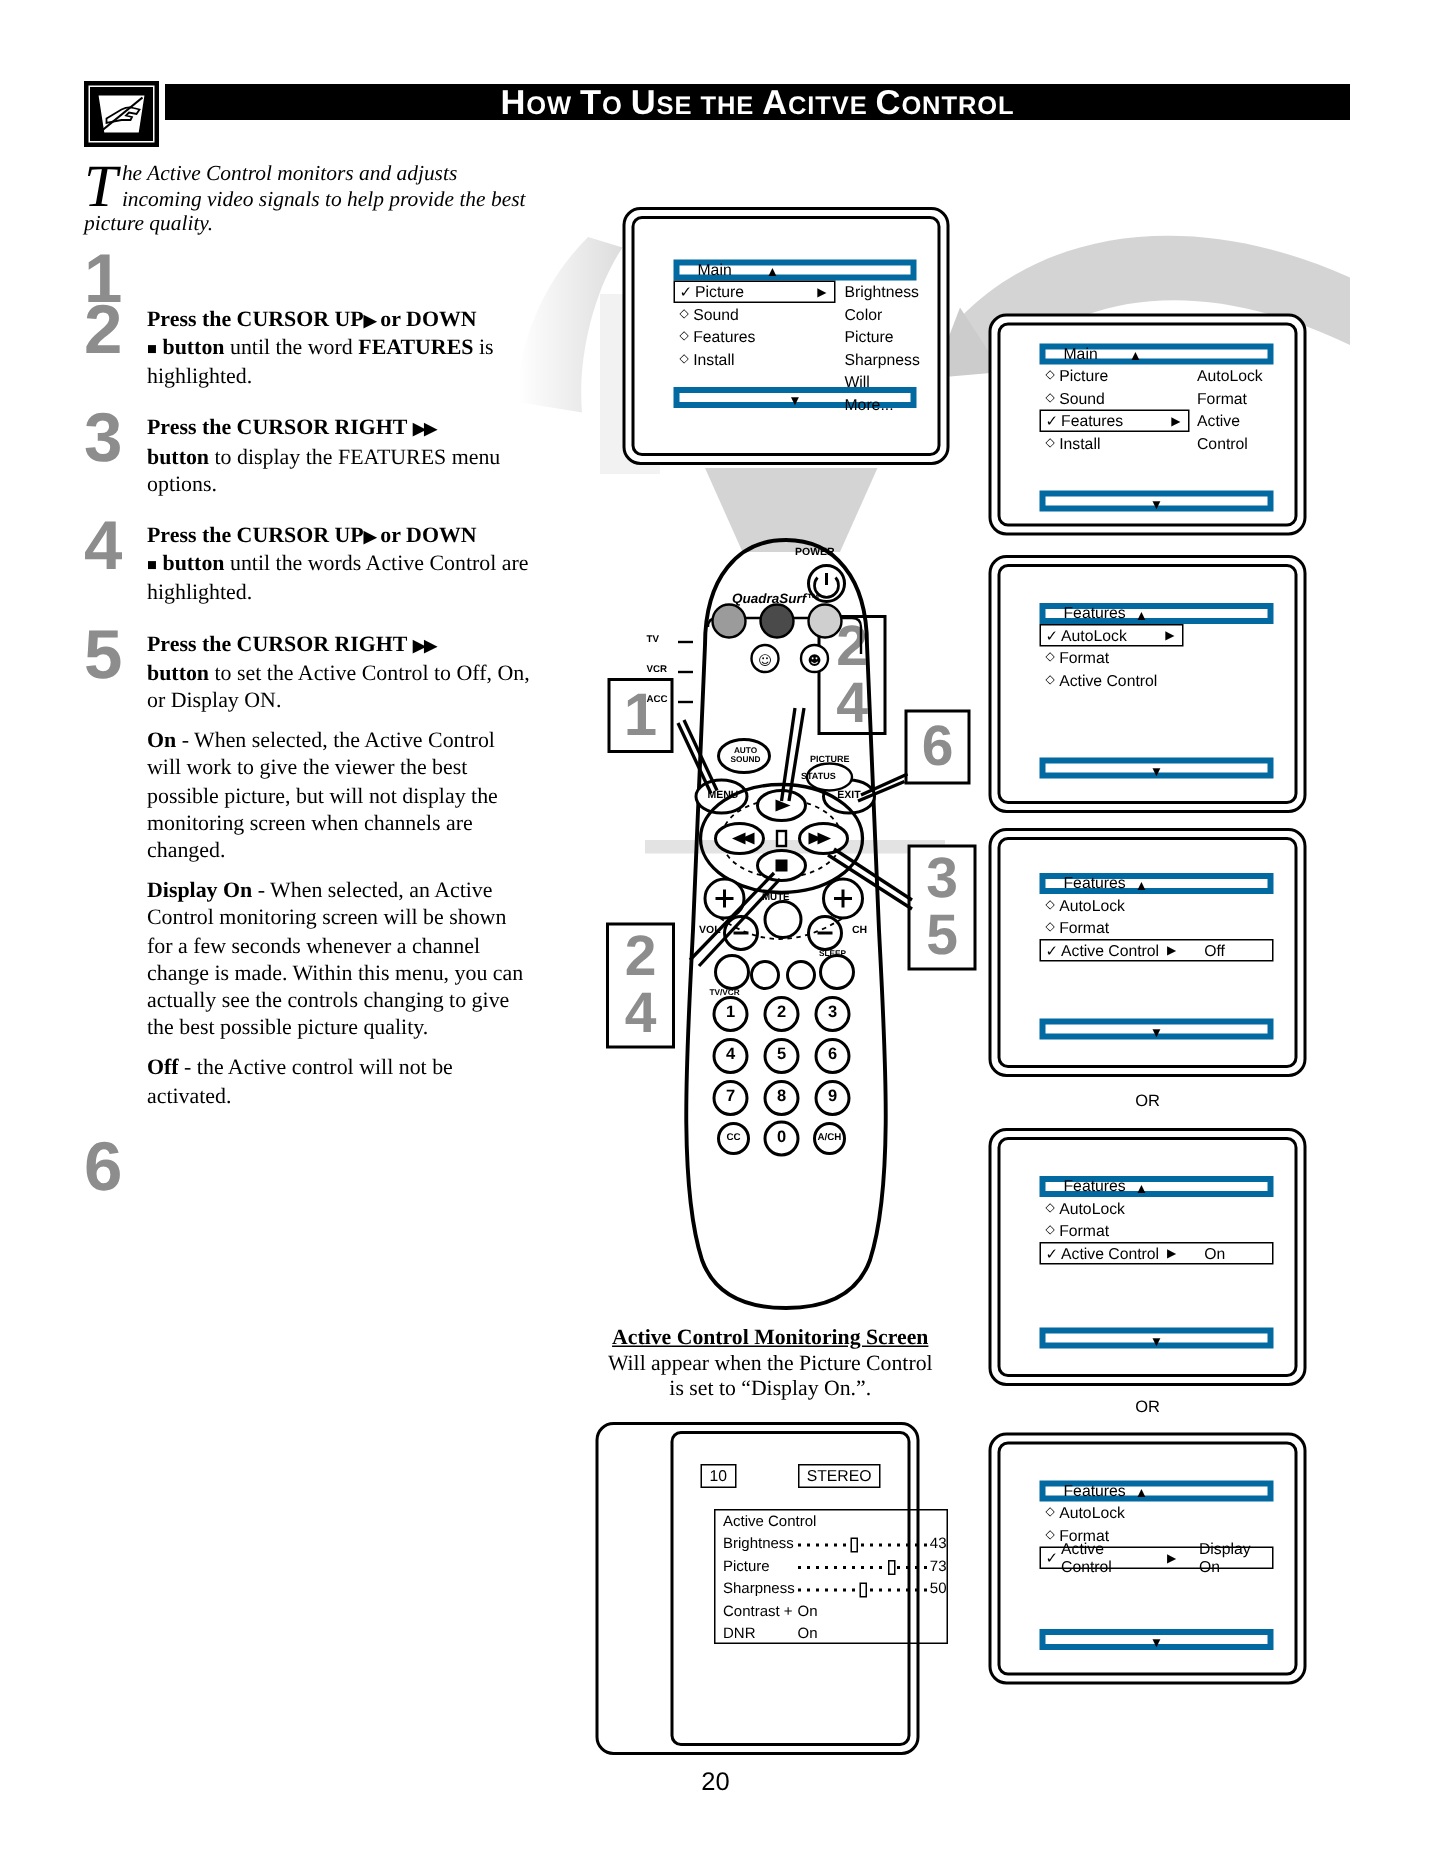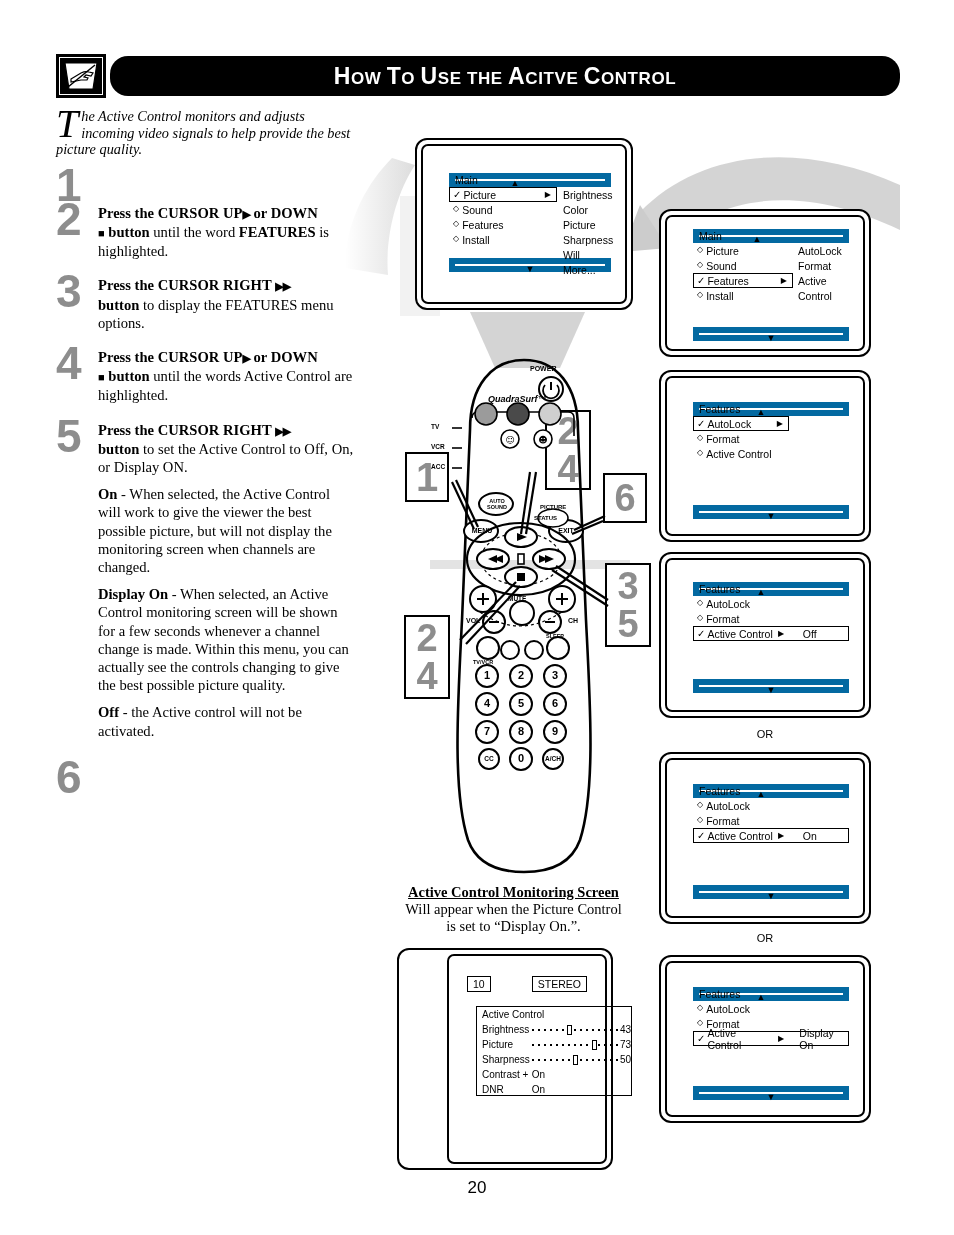--- a/index.html
+++ b/index.html
@@ -7,23 +7,23 @@
   body {
     width:954px; height:1235px; position:relative;
     background:#fff;
     font-family:"Liberation Serif", serif;
     color:#000;
     overflow:hidden;
   }
 
   
   .header-bar{
-    position:absolute; left:110px; top:56px; width:790px; height:40px;
+    position:absolute; left:110px; top:56px; width:790px; height:24px;
     background:#000;
-    display:flex; align-items:center; justify-content:center;border-radius:18px;
+    display:flex; align-items:center; justify-content:center;
   }
   .header-title{
     color:#fff;
     font-family:"Liberation Sans", sans-serif;
     font-weight:bold;
     font-size:23px;
     letter-spacing:.6px;
     white-space:nowrap;
   }
   .header-title .sc{ font-size:17px; }
@@ -85,22 +85,22 @@
   }
 
   
   .osd{
     position:absolute;
     font-family:"Liberation Sans", sans-serif;
     font-size:10.5px;
     color:#000;
   }
   .osd-bar{
-    border:6px solid #0369a1; height:14px; position:relative;
-    display:flex; align-items:center; padding:0 0;
+    border:4px solid #0369a1; height:14px; position:relative;
+    display:flex; align-items:center; padding:0 12px;
   }
   .osd-bar .lbl{ position:relative; top:-.5px; }
   .osd-bar .arrow-up{
     position:absolute; left:0; right:0; text-align:center; font-size:9px; top:-1px;
   }
   .osd-bar .arrow-dn{
     position:absolute; left:0; right:0; text-align:center; font-size:9px; top:0px;
   }
   .osd-row{
     height:15px; display:flex; align-items:center; padding-left:4px; position:relative;

